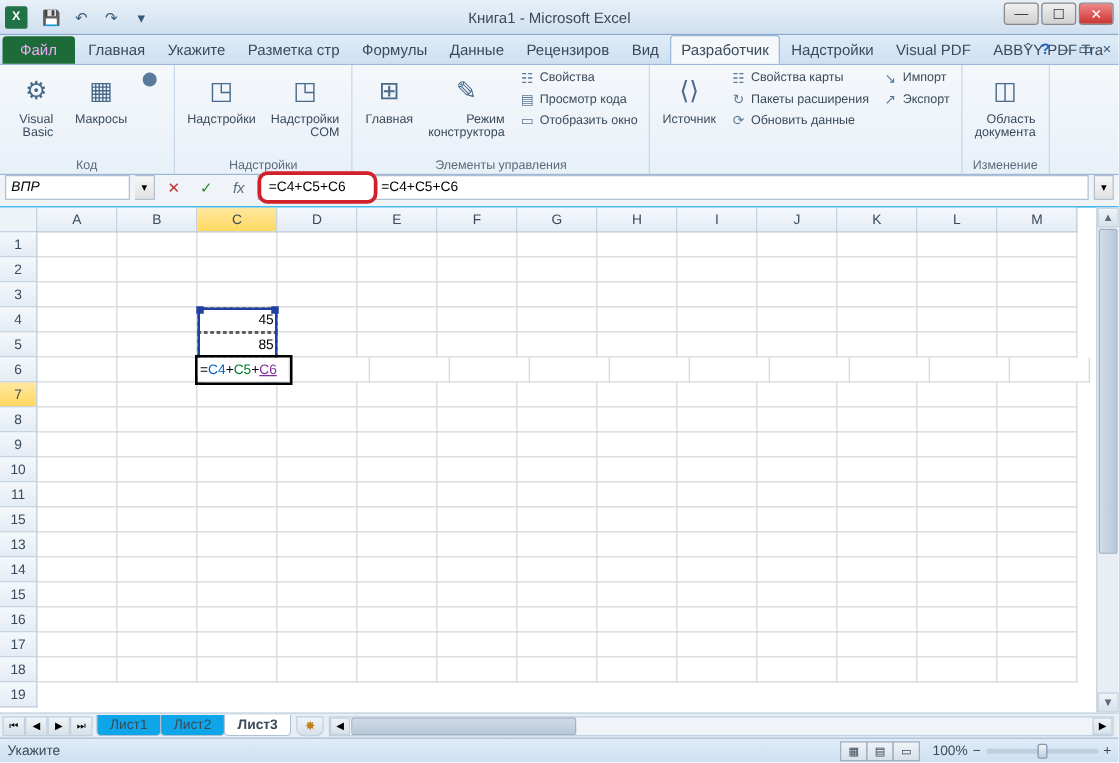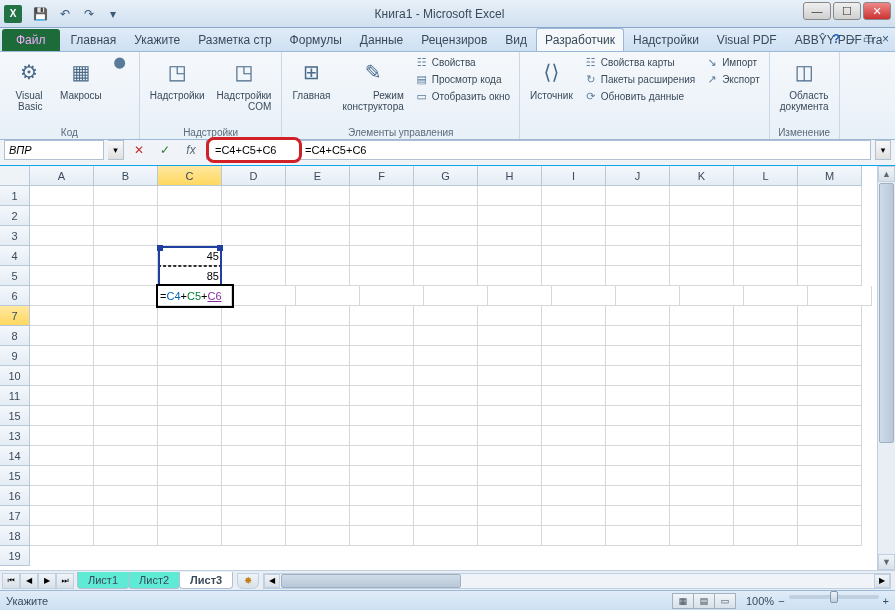--- a/index.html
+++ b/index.html
@@ -62,32 +62,32 @@
 .range-handle { position: absolute; width: 6px; height: 6px; background: #2040a0; }
 
 .vscroll { position: absolute; top: 166px; right: 0; bottom: 40px; width: 18px; background: #e8eef4; border-left: 1px solid #c0d0e0; }
 .vscroll .arr { height: 16px; display: flex; align-items: center; justify-content: center; font-size: 9px; color: #5a6a7a; background: linear-gradient(#f0f4f8,#d8e0e8); border: 1px solid #c0d0e0; cursor: pointer; }
 .vscroll .thumb { position: absolute; top: 17px; left: 1px; right: 1px; height: 260px; background: linear-gradient(90deg,#d0dce8,#b8c8d8); border: 1px solid #a0b0c0; border-radius: 2px; }
 
 
 .sheet-tabs-bar { position: absolute; bottom: 20px; left: 0; right: 0; height: 20px; background: #e8eef4; display: flex; align-items: center; border-top: 1px solid #c0d0e0; }
 .nav-btns { display: flex; margin-left: 2px; }
 .nav-btn { width: 18px; height: 16px; background: linear-gradient(#f0f4f8,#d8e0e8); border: 1px solid #c0d0e0; display: flex; align-items: center; justify-content: center; font-size: 8px; cursor: pointer; }
-.sheet-tab { padding: 2px 10px; font-size: 11px; color: #3a4a5a; background: #5eead4; border: 1px solid #b0c0d0; border-top: none; margin-left: -1px; cursor: pointer; border-radius: 0 0 4px 4px; }
+.sheet-tab { padding: 2px 10px; font-size: 11px; color: #3a4a5a; background: #0ea5e9; border: 1px solid #b0c0d0; border-top: none; margin-left: -1px; cursor: pointer; border-radius: 0 0 4px 4px; }
 .sheet-tab.active { background: #fff; font-weight: bold; }
 .new-sheet { width: 22px; height: 16px; margin-left: 4px; background: linear-gradient(#f0f4f8,#d8e0e8); border: 1px solid #c0d0e0; border-radius: 0 0 6px 6px; display: flex; align-items: center; justify-content: center; font-size: 10px; color: #c08020; cursor: pointer; }
 .hscroll { flex: 1; margin: 0 4px; height: 16px; background: #f0f4f8; border: 1px solid #c0d0e0; position: relative; }
 .hscroll .arr { position: absolute; top: 0; width: 16px; height: 14px; background: linear-gradient(#f0f4f8,#d8e0e8); border: 1px solid #c0d0e0; display: flex; align-items: center; justify-content: center; font-size: 8px; cursor: pointer; }
 .hscroll .thumb { position: absolute; left: 17px; top: 0; width: 180px; height: 14px; background: linear-gradient(#d0dce8,#b8c8d8); border: 1px solid #a0b0c0; border-radius: 2px; }
 
 
 .status-bar { position: absolute; bottom: 0; left: 0; right: 0; height: 20px; background: linear-gradient(#e0ecf8,#cde0f2); border-top: 1px solid #9bb8d8; display: flex; align-items: center; font-size: 11px; color: #3a4a5a; padding: 0 6px; justify-content: space-between; }
 .view-btns { display: flex; gap: 0; }
 .view-btn { width: 22px; height: 16px; border: 1px solid #a0b0c0; background: linear-gradient(#f0f4f8,#d8e0e8); display: flex; align-items: center; justify-content: center; font-size: 9px; cursor: pointer; margin-left: -1px; }
-.zoom { display: flex; gap: 4px; }
+.zoom { display: flex; align-items: center; gap: 4px; }
 .slider { width: 90px; height: 4px; background: #c0d0e0; position: relative; border-radius: 2px; }
 .slider .th { position: absolute; left: 50%; top: -4px; width: 8px; height: 12px; background: linear-gradient(#f0f4f8,#c0d0e0); border: 1px solid #8098b0; border-radius: 2px; transform: translateX(-50%); cursor: pointer; }
 
 .formula-ref-c4 { color: #0060c0; }
 .formula-ref-c5 { color: #008030; }
 .formula-ref-c6 { color: #8030a0; text-decoration: underline; }
 </style>
 </head>
 <body>
 

